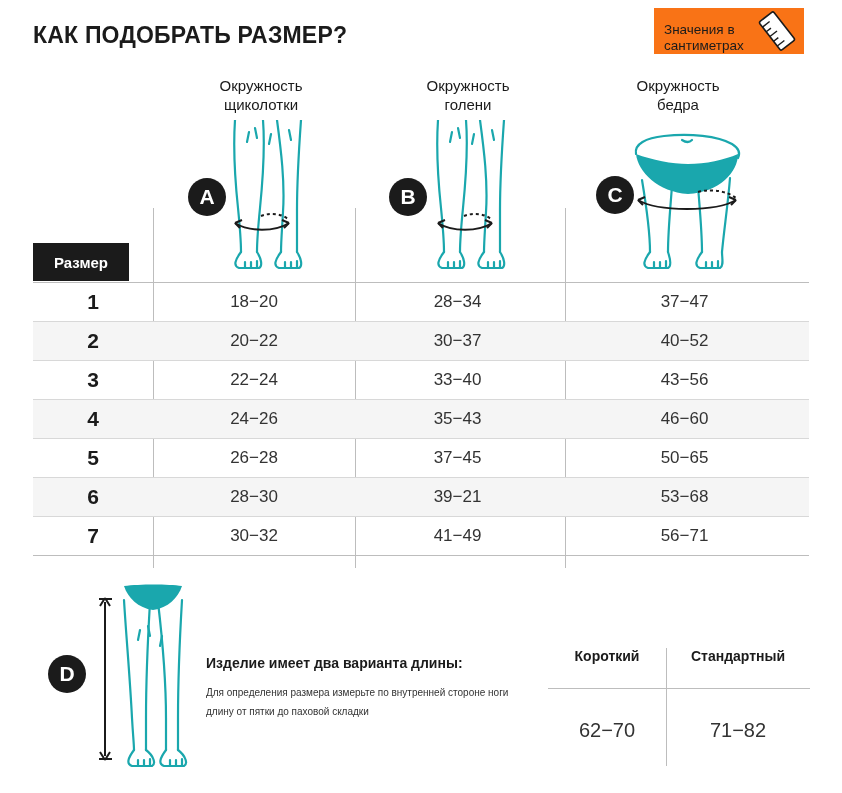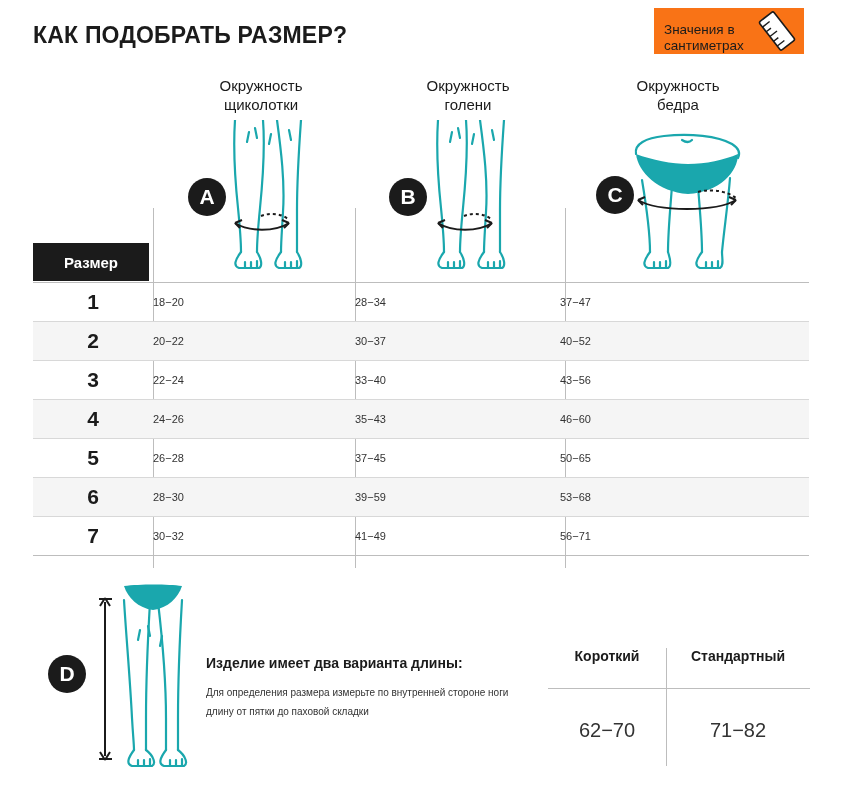--- a/index.html
+++ b/index.html
@@ -96,21 +96,21 @@
   .badge-a { left: 188px; top: 178px; }
   .badge-b { left: 389px; top: 178px; }
   .badge-c { left: 596px; top: 176px; }
   .badge-d { left: 48px; top: 655px; }
 
   
   .size-tab {
     position: absolute;
     left: 33px;
     top: 243px;
-    width: 116px;
+    width: 96px;
     height: 38px;
     background: #1b1b1b;
     color: #ffffff;
     font-size: 15px;
     font-weight: bold;
     display: flex;
     align-items: center;
     justify-content: center;
   }
 
@@ -131,22 +131,22 @@
   .trow:first-child { border-top: 1px solid #bdbdbd; }
   .trow.alt { background: #f5f5f5; }
   .trow .c-size {
     width: 120px;
     text-align: center;
     font-size: 21px;
     font-weight: bold;
     color: #1b1b1b;
   }
   .trow .c-val {
-    text-align: left;
-    font-size: 11px;
+    text-align: center;
+    font-size: 17px;
     color: #333333;
   }
   .trow .c-val.v1 { width: 202px; }
   .trow .c-val.v2 { width: 205px; }
   .trow .c-val.v3 { width: 249px; }
   .table-bottom {
     border-top: 1px solid #bdbdbd;
   }
 
   
@@ -368,21 +368,21 @@
     </div>
     <div class="trow">
       <div class="c-size">5</div>
       <div class="c-val v1">26−28</div>
       <div class="c-val v2">37−45</div>
       <div class="c-val v3">50−65</div>
     </div>
     <div class="trow alt">
       <div class="c-size">6</div>
       <div class="c-val v1">28−30</div>
-      <div class="c-val v2">39−59</div>
+      <div class="c-val v2">39−21</div>
       <div class="c-val v3">53−68</div>
     </div>
     <div class="trow">
       <div class="c-size">7</div>
       <div class="c-val v1">30−32</div>
       <div class="c-val v2">41−49</div>
       <div class="c-val v3">56−71</div>
     </div>
     <div class="table-bottom"></div>
   </div>

